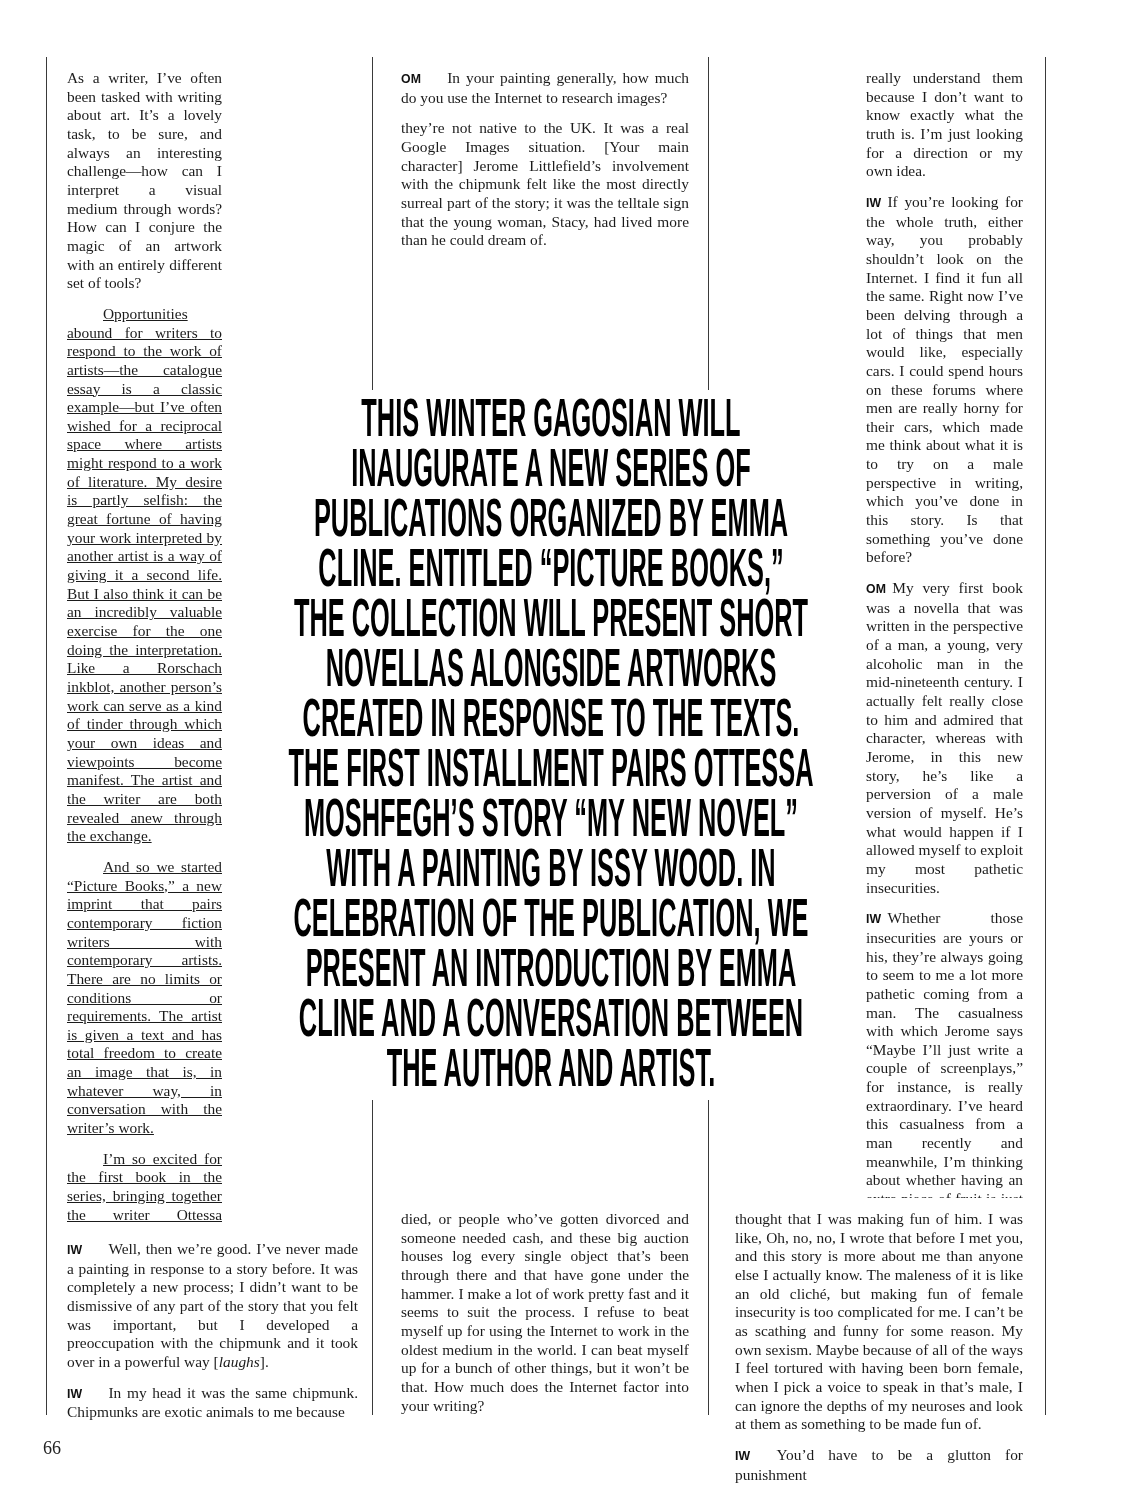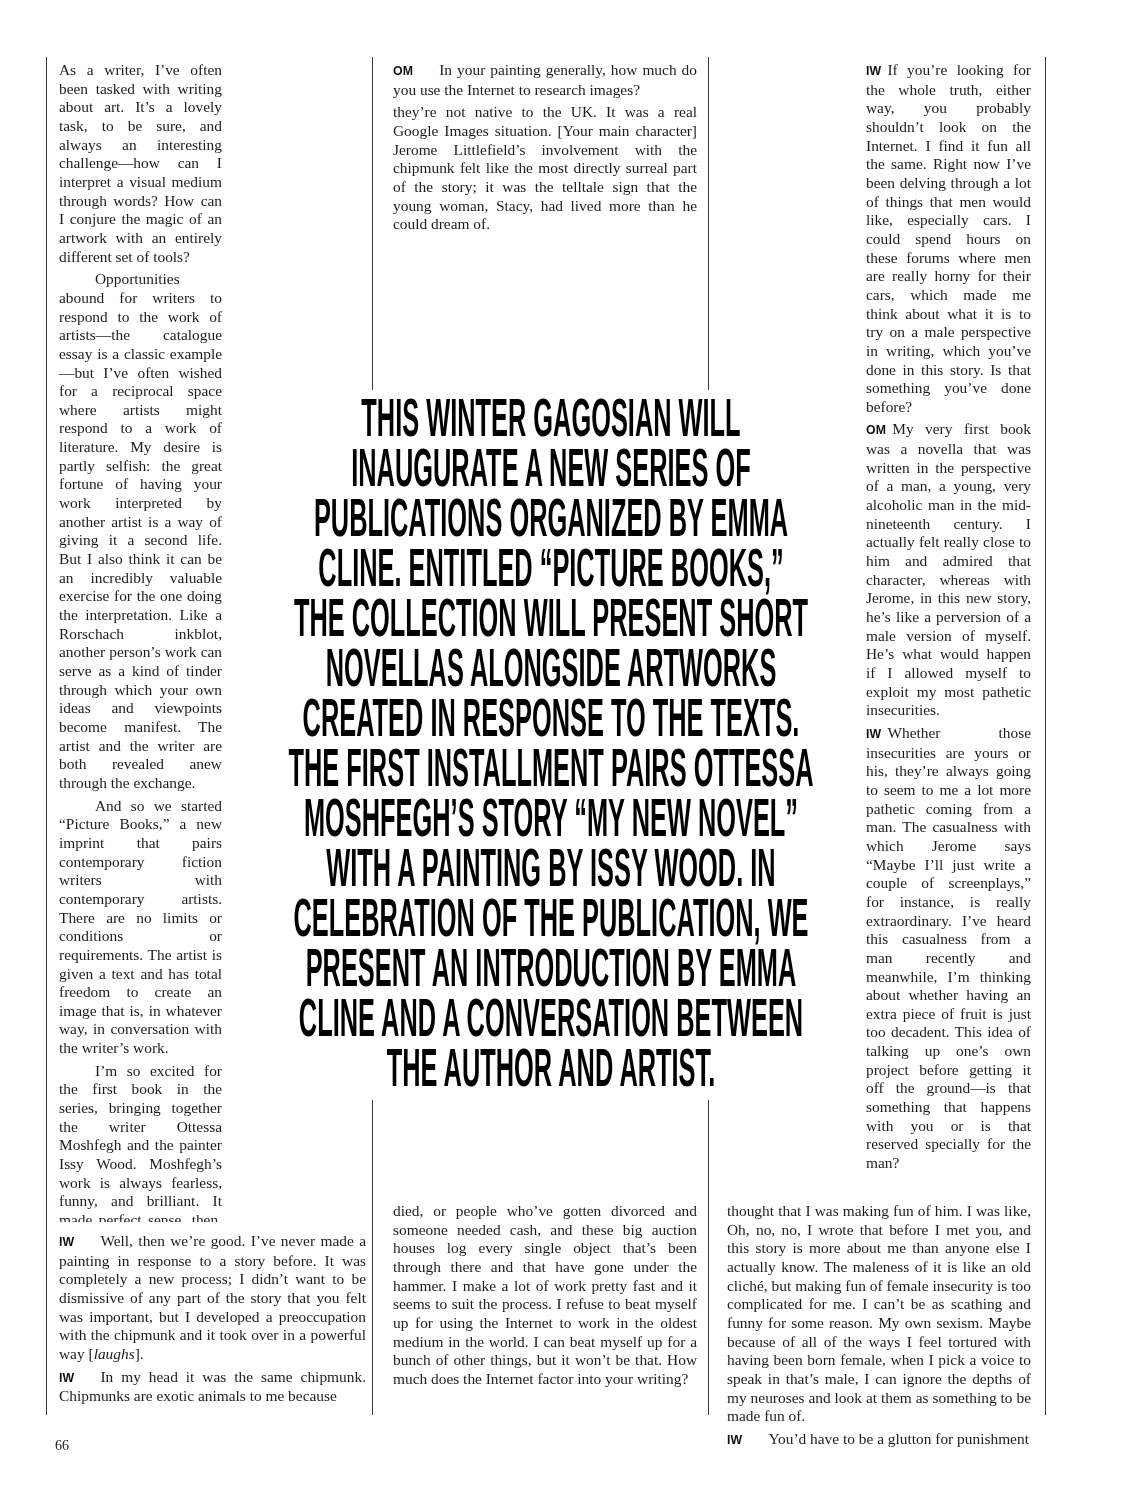--- a/index.html
+++ b/index.html
@@ -6,37 +6,37 @@
   body{
     width:1132px;height:1494px;position:relative;overflow:hidden;
     font-family:"Liberation Serif",serif;color:#1b1b1b;
   }
   .vrule{position:absolute;top:57px;width:1px;height:1358px;background:#3a3a3a;z-index:1;}
   .col{
     position:absolute;text-align:justify;font-size:15.4px;line-height:18.65px;
     hyphens:auto;-webkit-hyphens:auto;z-index:3;
   }
   .clip{overflow:hidden;}
-  p.para{margin:4px;padding:0;}
-  p.indent{text-indent:36px;}
+  p.para{margin:12px;padding:0;}
+  p.indent{text-indent:36px;text-decoration:underline;}
   .speaker{
     font-family:"Liberation Sans",sans-serif;font-weight:bold;
     font-size:12.3px;letter-spacing:0.2px;margin-right:26px;color:#111;
   }
   p.tight .speaker{margin-right:6px;}
   .sp-r{float:right;width:148px;height:1200px;margin-top:223px;}
   .sp-l{float:left;width:143px;height:1200px;margin-top:223px;}
   .pullquote{
     position:absolute;left:-49px;top:390px;width:1200px;z-index:2;
     transform:scaleX(0.47);transform-origin:50% 0;
     font-family:"Liberation Sans",sans-serif;font-weight:bold;
     font-size:54px;line-height:50px;text-align:center;color:#000;
     white-space:pre-line;background:#ffffff;padding:2px 0 8px 0;
   }
-  .pagenum{position:absolute;left:55px;top:1438px;font-size:14px;color:#222;z-index:3;}
+  .pagenum{position:absolute;left:43px;top:1438px;font-size:18px;color:#222;z-index:3;}
 </style>
 </head>
 <body>
 
 <div class="vrule" style="left:46px"></div>
 <div class="vrule" style="left:372px"></div>
 <div class="vrule" style="left:708px"></div>
 <div class="vrule" style="left:1045px"></div>
 
 <div class="pullquote">THIS WINTER GAGOSIAN WILL
@@ -69,20 +69,21 @@
 <div class="col clip" style="left:389px;top:57px;width:312px;height:240px">
     <p class="para"><span class="speaker">OM</span>In your painting generally, how much do you use the Internet to research images?</p>
     <p class="para">they’re not native to the UK. It was a real Google Images situation. [Your main character] Jerome Littlefield’s involvement with the chipmunk felt like the most directly surreal part of the story; it was the telltale sign that the young woman, Stacy, had lived more than he could dream of.</p>
   </div>
 <div class="col" style="left:389px;top:1198px;width:312px">
     <p class="para">died, or people who’ve gotten divorced and someone needed cash, and these big auction houses log every single object that’s been through there and that have gone under the hammer. I make a lot of work pretty fast and it seems to suit the process. I refuse to beat myself up for using the Internet to work in the oldest medium in the world. I can beat myself up for a bunch of other things, but it won’t be that. How much does the Internet factor into your writing?</p>
   </div>
 
 <div class="col clip" style="left:723px;top:57px;width:312px;height:1141px">
   <div class="sp-l"></div>
+<p class="para">really understand them because I don’t want to know exactly what the truth is. I’m just looking for a direction or my own idea.</p>
     <p class="para tight"><span class="speaker">IW</span>If you’re looking for the whole truth, either way, you probably shouldn’t look on the Internet. I find it fun all the same. Right now I’ve been delving through a lot of things that men would like, especially cars. I could spend hours on these forums where men are really horny for their cars, which made me think about what it is to try on a male perspective in writing, which you’ve done in this story. Is that something you’ve done before?</p>
     <p class="para tight"><span class="speaker">OM</span>My very first book was a novella that was written in the perspective of a man, a young, very alcoholic man in the mid-nineteenth century. I actually felt really close to him and admired that character, whereas with Jerome, in this new story, he’s like a perversion of a male version of myself. He’s what would happen if I allowed myself to exploit my most pathetic insecurities.</p>
     <p class="para tight"><span class="speaker">IW</span>Whether those insecurities are yours or his, they’re always going to seem to me a lot more pathetic coming from a man. The casualness with which Jerome says “Maybe I’ll just write a couple of screenplays,” for instance, is really extraordinary. I’ve heard this casualness from a man recently and meanwhile, I’m thinking about whether having an extra piece of fruit is just too decadent. This idea of talking up one’s own project before getting it off the ground—is that something that happens with you or is that reserved specially for the man?</p>
   </div>
 <div class="col" style="left:723px;top:1198px;width:312px">
     <p class="para">thought that I was making fun of him. I was like, Oh, no, no, I wrote that before I met you, and this story is more about me than anyone else I actually know. The maleness of it is like an old cliché, but making fun of female insecurity is too complicated for me. I can’t be as scathing and funny for some reason. My own sexism. Maybe because of all of the ways I feel tortured with having been born female, when I pick a voice to speak in that’s male, I can ignore the depths of my neuroses and look at them as something to be made fun of.</p>
     <p class="para"><span class="speaker">IW</span>You’d have to be a glutton for punishment</p>
   </div>
 
 <div class="pagenum">66</div>

